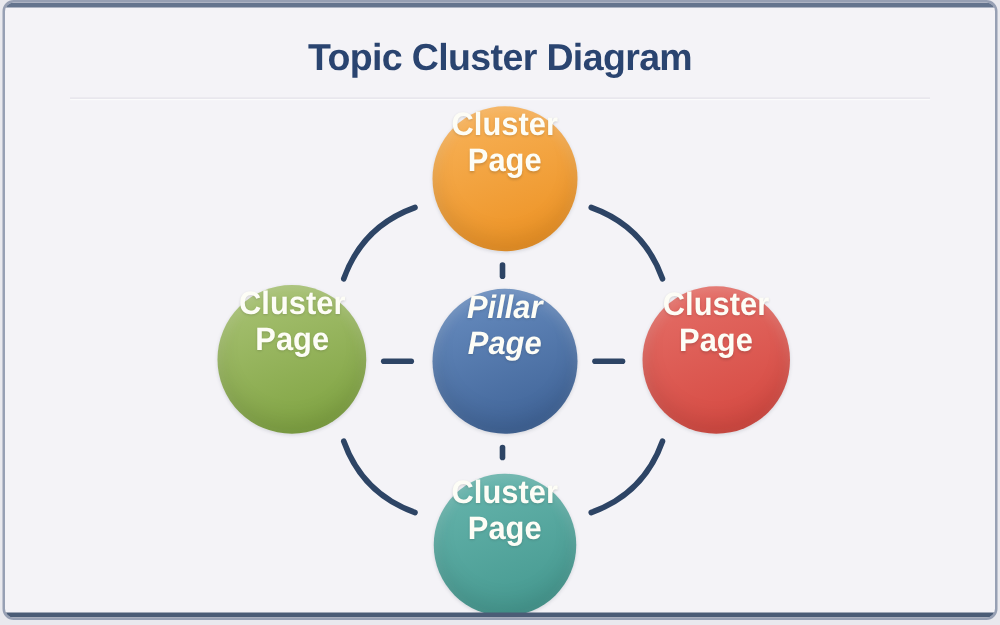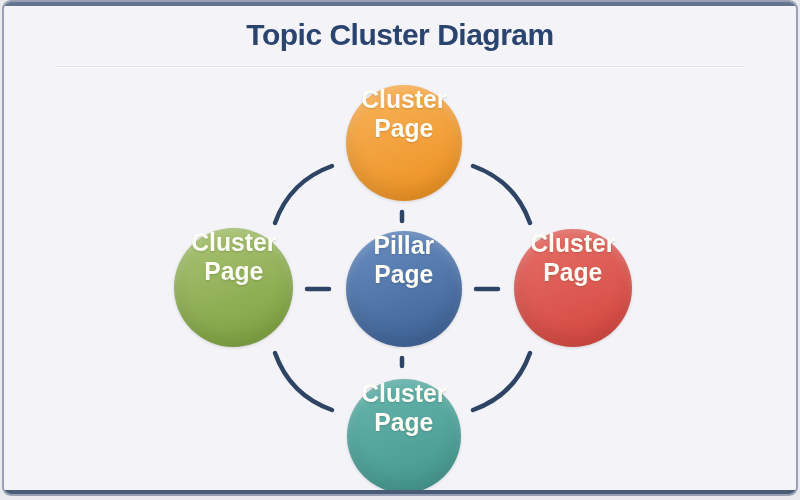--- a/index.html
+++ b/index.html
@@ -13,21 +13,21 @@
     overflow:hidden;
     font-family:"Liberation Sans","DejaVu Sans",sans-serif;
     box-sizing:border-box;
   }
   .accent-bar{position:absolute;left:0;right:0;height:4px;}
   .accent-bar.top{top:0;background:#64748e;}
   .accent-bar.bottom{bottom:0;background:#4b5c76;}
 
   .header{position:relative;text-align:center;padding-top:14px;}
   .title{
-    margin:0;
+    margin:12px;
     font-size:30px;
     font-weight:bold;
     letter-spacing:-0.5px;
     color:#2a4470;
     line-height:38px;
   }
   .divider{
     height:1px;background:#e3e2e9;margin:12px 52px 0 52px;
     box-shadow:0 1px 1px rgba(255,255,255,0.9);
   }
@@ -39,21 +39,21 @@
     background:linear-gradient(160deg,var(--c1),var(--c2));
     box-shadow:inset 0 -10px 18px rgba(0,0,0,0.10),
                inset 0 5px 10px rgba(255,255,255,0.16),
                0 1px 3px rgba(60,70,90,0.18);
   }
   .node-label{
     color:#fdfdf6;font-weight:bold;font-size:26px;line-height:1.12;
     text-align:center;text-shadow:0 1px 2px rgba(40,40,40,0.18);
     transform:scaleX(0.95);
   }
-  .node-pillar        {left:342px;top:229px;width:116px;height:116px;}
+  .node-pillar        {left:342px;top:229px;width:116px;height:116px;font-style:italic;}
   .node-cluster-top   {left:342px;top:83px; width:116px;height:116px;}
   .node-cluster-left  {left:170px;top:226px;width:119px;height:119px;}
   .node-cluster-right {left:510px;top:227px;width:118px;height:118px;}
   .node-cluster-bottom{left:343px;top:377px;width:114px;height:114px;}
 
   svg.arrows{position:absolute;inset:0;pointer-events:none;}
   svg.arrows path{fill:none;stroke-width:4.5;stroke-linecap:round;}
 </style>
 </head>
 <body>

